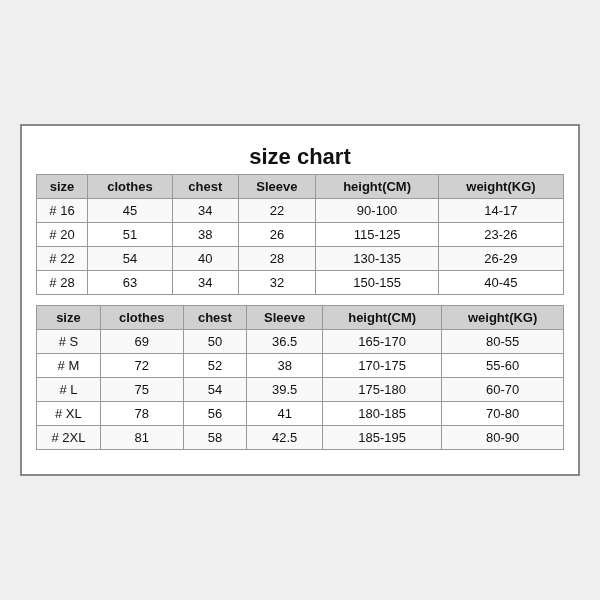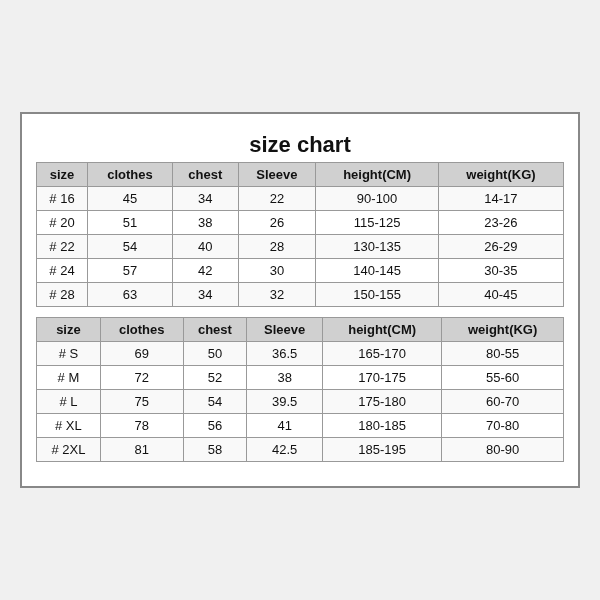--- a/index.html
+++ b/index.html
@@ -87,28 +87,20 @@
         </tr>
         <tr>
           <td># 22</td>
           <td>54</td>
           <td>40</td>
           <td>28</td>
           <td>130-135</td>
           <td>26-29</td>
         </tr>
         <tr>
-          <td># 24</td>
-          <td>57</td>
-          <td>42</td>
-          <td>30</td>
-          <td>140-145</td>
-          <td>30-35</td>
-        </tr>
-        <tr>
           <td># 28</td>
           <td>63</td>
           <td>34</td>
           <td>32</td>
           <td>150-155</td>
           <td>40-45</td>
         </tr>
       </tbody>
   </table>
 

